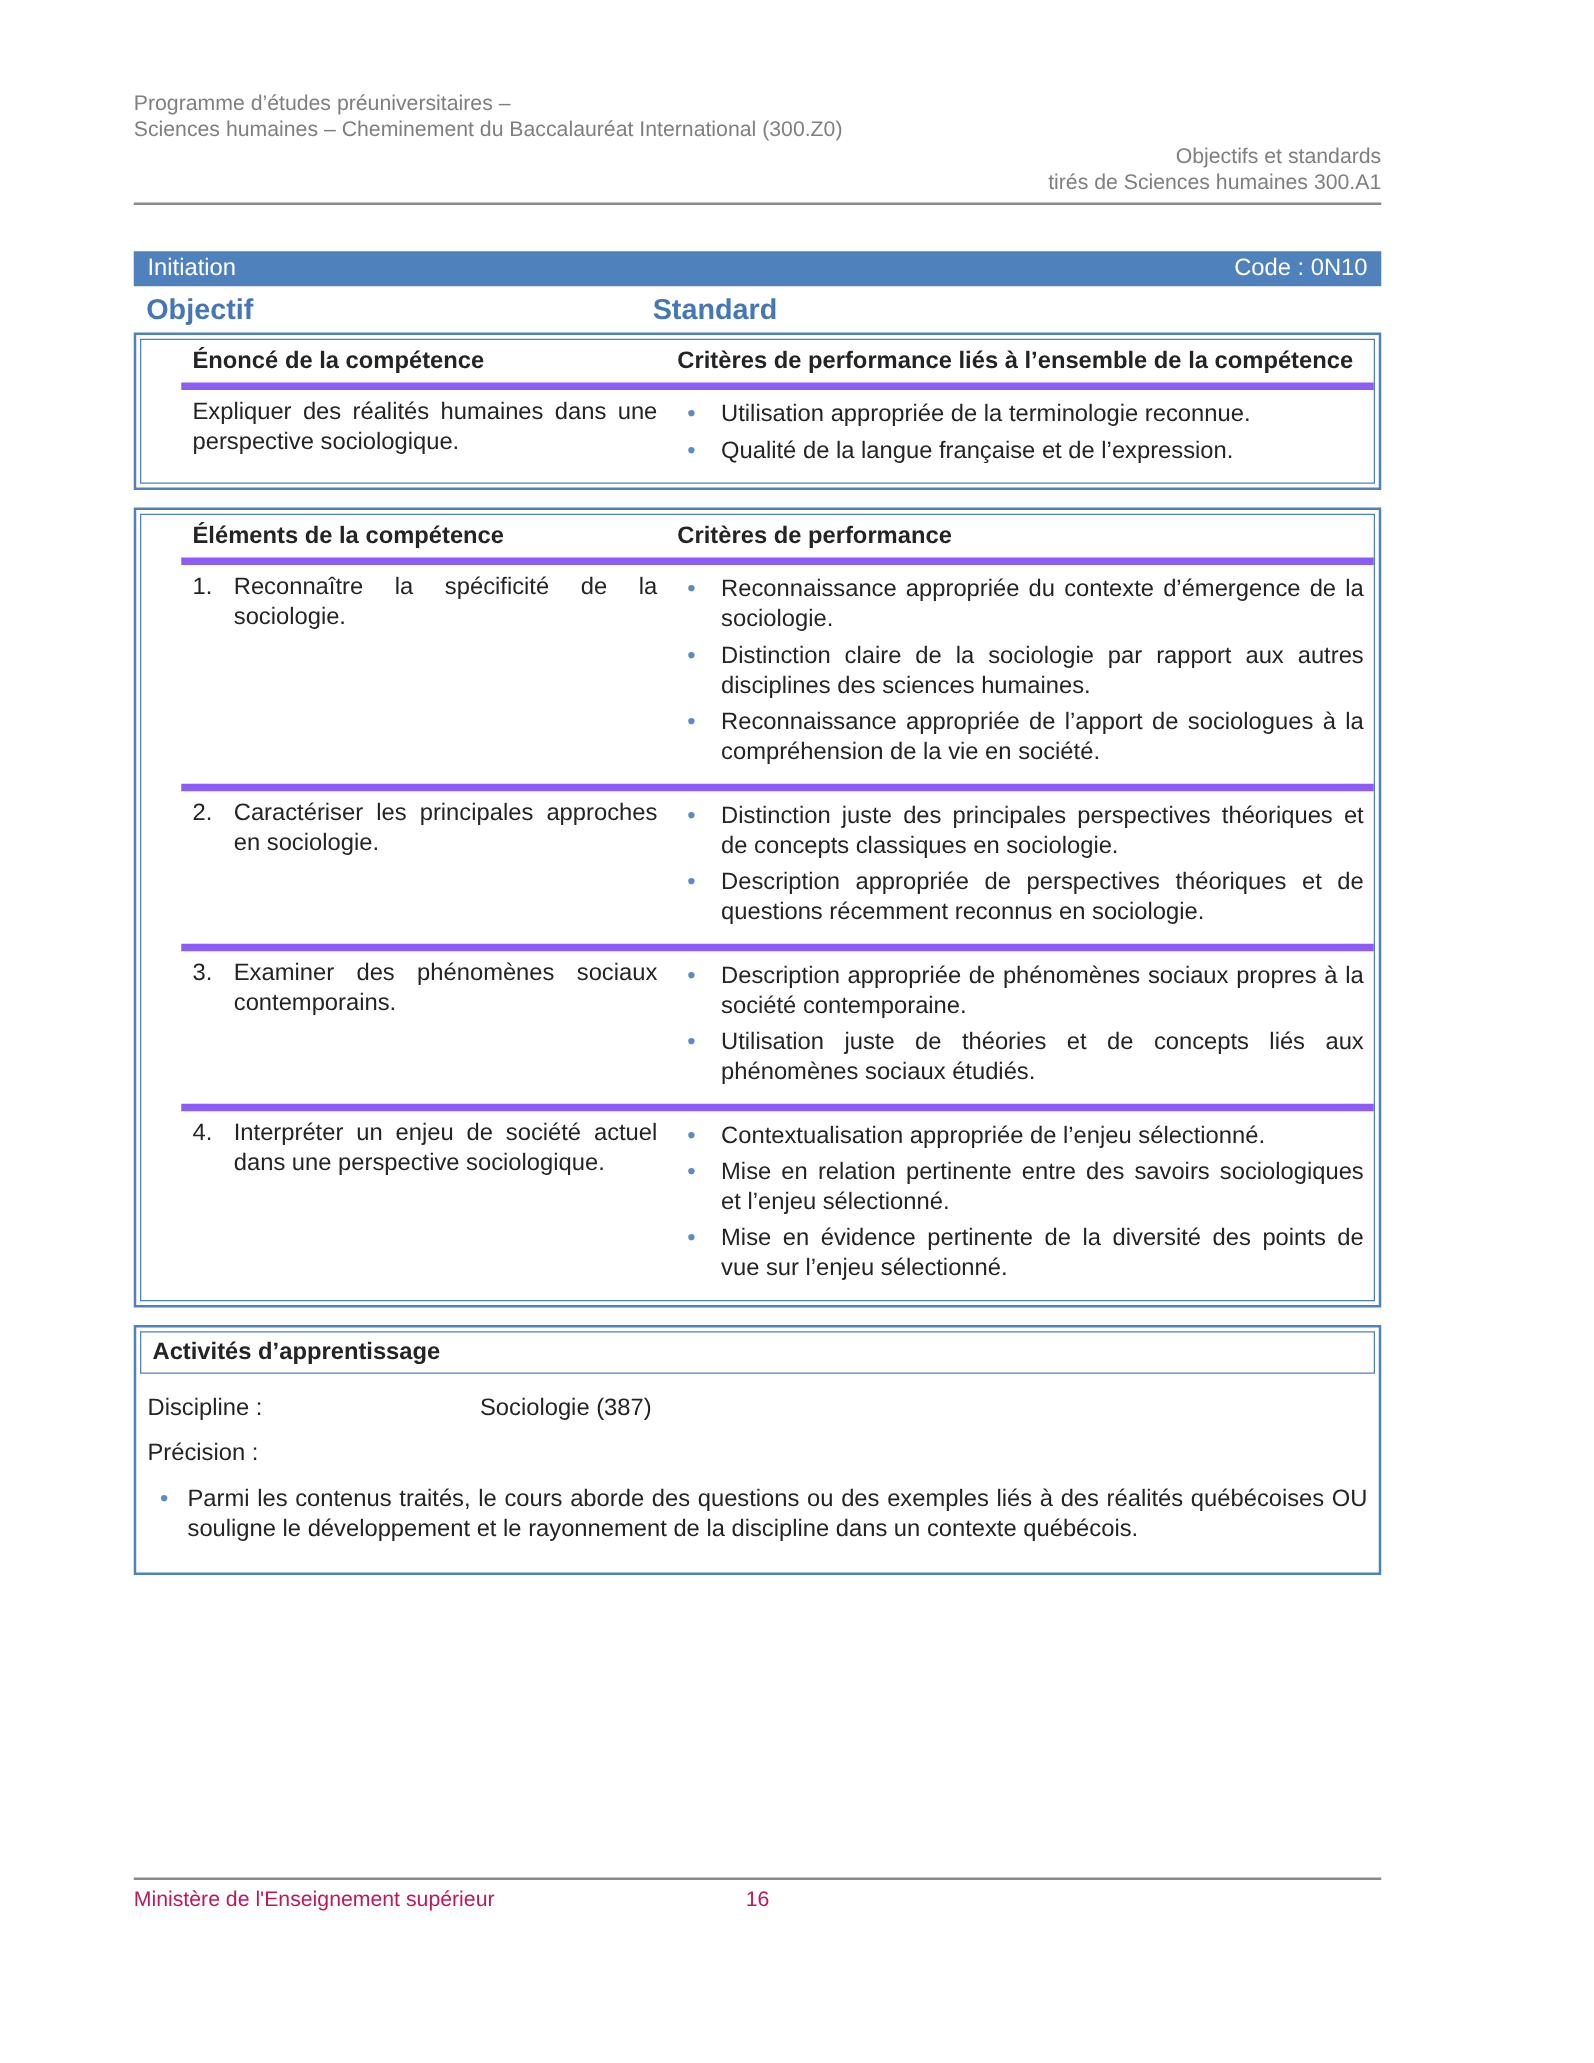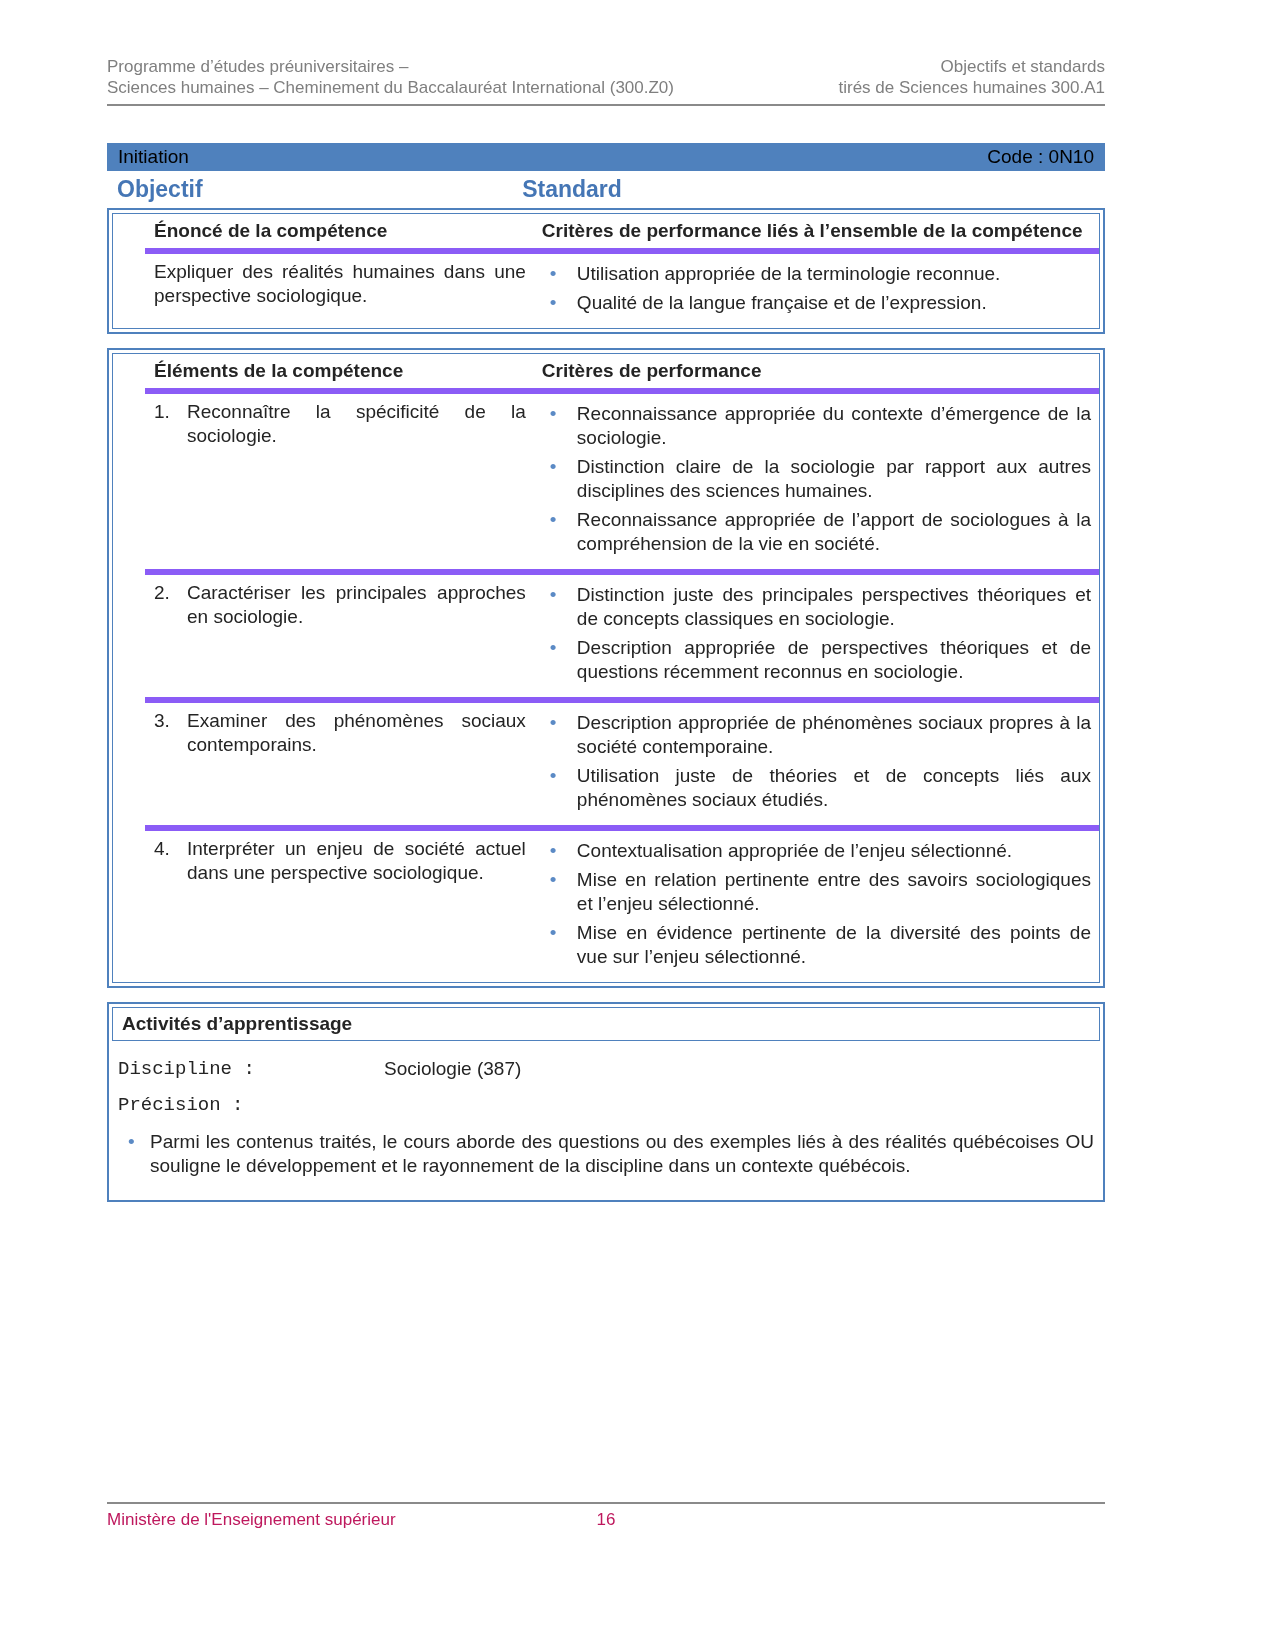--- a/index.html
+++ b/index.html
@@ -5,27 +5,27 @@
   html,body{margin:0;padding:0;}
   body{
     width:1275px;height:1650px;background:#ffffff;
     font-family:"Liberation Sans","DejaVu Sans",sans-serif;
     color:#242424;position:relative;overflow:hidden;
     font-size:19px;line-height:24px;
   }
   .page{position:absolute;inset:0;padding:0 170px 0 107px;box-sizing:border-box;}
 
   
-  .doc-header{display:flex;justify-content:space-between;padding-top:56px;
-    font-size:17px;line-height:21px;color:#7f7f7f;}
+  .doc-header{display:flex;justify-content:space-between;padding-top:72px;
+    font-size:17px;line-height:21px;color:#7f7f7f;flex-direction:column;}
   .hdr-right{text-align:right;}
   .hdr-rule{border-top:2px solid #8a8a8a;margin-top:6px;}
 
   
-  .banner{margin-top:37px;background:#4f81bd;color:#000000;font-size:19px;
+  .banner{margin-top:37px;background:#4f81bd;color:#ffffff;font-size:19px;
     height:28px;display:flex;align-items:center;justify-content:space-between;
     padding:0 11px;}
 
   
   .col-headings{display:flex;margin-top:6px;margin-bottom:7px;
     font-weight:bold;font-size:23px;color:#4576b5;}
   .ch-left{width:41.6%;padding-left:10px;box-sizing:border-box;}
   .ch-right{flex:1;}
 
   
@@ -45,21 +45,21 @@
   .numtext{flex:1;text-align:justify;}
 
   .bullet{display:flex;margin:2px 0 5px 0;}
   .bullet .dot{flex:0 0 35px;padding-left:8px;color:#5b8ac5;box-sizing:border-box;}
   .bullet .btext{flex:1;text-align:justify;}
 
   
   .act-head{border:1px solid #4f81bd;font-weight:bold;padding:4px 9px;}
   .act-body{padding:4px 4px 14px 6px;}
   .field{display:flex;margin-top:12px;}
-  .f-label{flex:0 0 266px;font-family:Liberation Mono, monospace;}
+  .f-label{flex:0 0 266px;}
   .f-value{flex:1;}
   .precision{margin-top:13px;}
   .precision .dot{flex:0 0 32px;padding-left:10px;}
   .precision .btext{padding-right:2px;}
 
   
   .footer{position:absolute;left:107px;right:170px;top:1502px;}
   .footer-rule{border-top:2px solid #8a8a8a;}
   .footer-row{display:flex;margin-top:4px;font-size:17px;color:#be185d;}
   .f-left{flex:1;}

